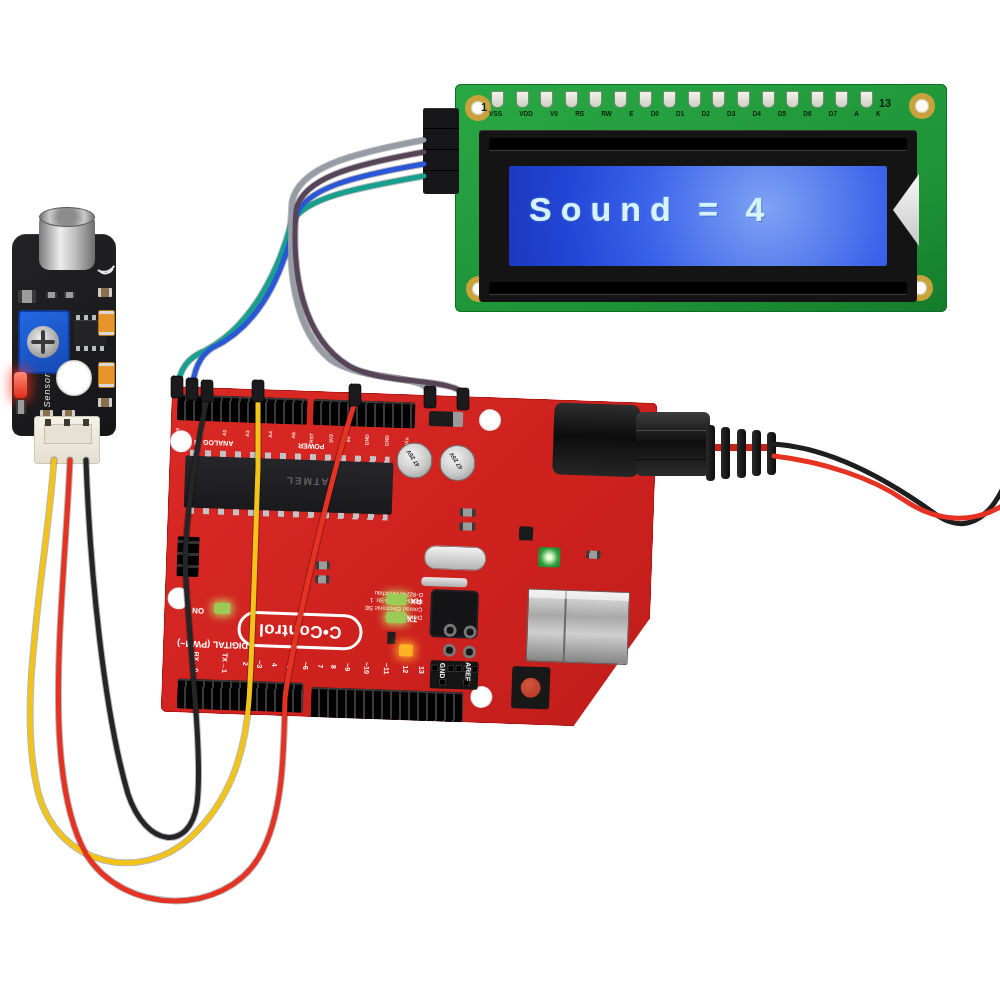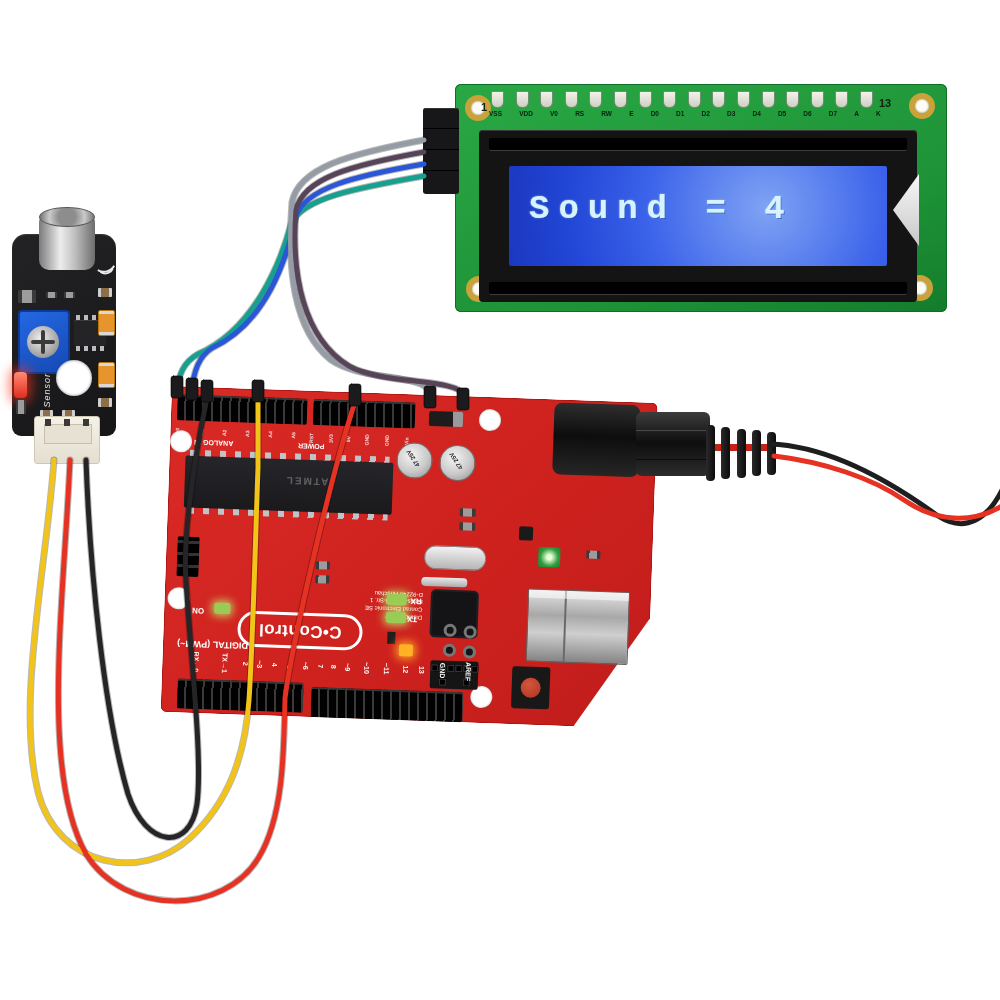--- a/index.html
+++ b/index.html
@@ -12,21 +12,21 @@
   .hole{width:26px;height:26px;border-radius:50%;background:#fdfdf6;border:6px solid #c9a23b;box-sizing:border-box;box-shadow:inset 0 0 2px rgba(0,0,0,.5);}
   #lcd-pads{left:36px;top:7px;width:382px;height:17px;display:flex;justify-content:space-between;}
   #lcd-pads i{display:block;width:13px;height:17px;background:linear-gradient(#f2f2ea,#cfcfc3);border-radius:0 0 6px 6px;border:1px solid #6f8f74;box-sizing:border-box;}
   #lcd-pinlabels{left:34px;top:26px;width:392px;display:flex;justify-content:space-between;}
   #lcd-pinlabels span{font-size:6.5px;font-weight:bold;color:#08210c;transform:scaleY(1.1);}
   .idx{font-size:11px;color:#102212;font-weight:bold;}
   #bezel{left:24px;top:46px;width:438px;height:172px;background:#141414;border-radius:4px;box-shadow:inset 0 1px 0 #3a3a3a;}
   .groove{left:10px;width:418px;height:12px;background:#000;border-radius:2px;border-bottom:1px solid #3d3d3d;}
   #screen{left:30px;top:36px;width:378px;height:100px;border-radius:2px;
           background:radial-gradient(circle at 68% 42%,#7fa3f4 0%,#3c63ea 45%,#2246d6 75%,#1b38c0 100%);}
-  #screen-text{left:20px;top:24px;font-family:Liberation Mono, monospace;font-size:34px;font-weight:bold;
+  #screen-text{left:20px;top:24px;font-family:Liberation Sans, sans-serif;font-size:34px;font-weight:bold;
                color:#d8f3ff;letter-spacing:9px;text-shadow:0 0 2px #8fd0ff,1px 1px 0 rgba(0,30,120,.5);}
   #wedge{left:414px;top:44px;width:26px;height:72px;background:linear-gradient(180deg,#f7f7f7,#c8c8c8);
          clip-path:polygon(100% 0,100% 100%,0 50%);}
   #lcd-conn{left:-32px;top:24px;width:36px;height:86px;background:#17171a;border-radius:3px;box-shadow:inset 0 1px 0 #333;}
   #lcd-conn i{display:block;height:20px;border-bottom:1px solid #000;}
 
   
   #sensor{left:12px;top:224px;width:106px;height:246px;}
   #spcb{left:0;top:10px;width:104px;height:202px;background:linear-gradient(145deg,#232325,#161618);border-radius:14px 14px 9px 9px;box-shadow:inset 0 1px 1px rgba(255,255,255,.12);}
   #mic{left:27px;top:-8px;width:56px;height:54px;background:linear-gradient(90deg,#7a7a7a,#ededed 38%,#bdbdbd 65%,#6d6d6d);border-radius:6px 6px 10px 10px;}

